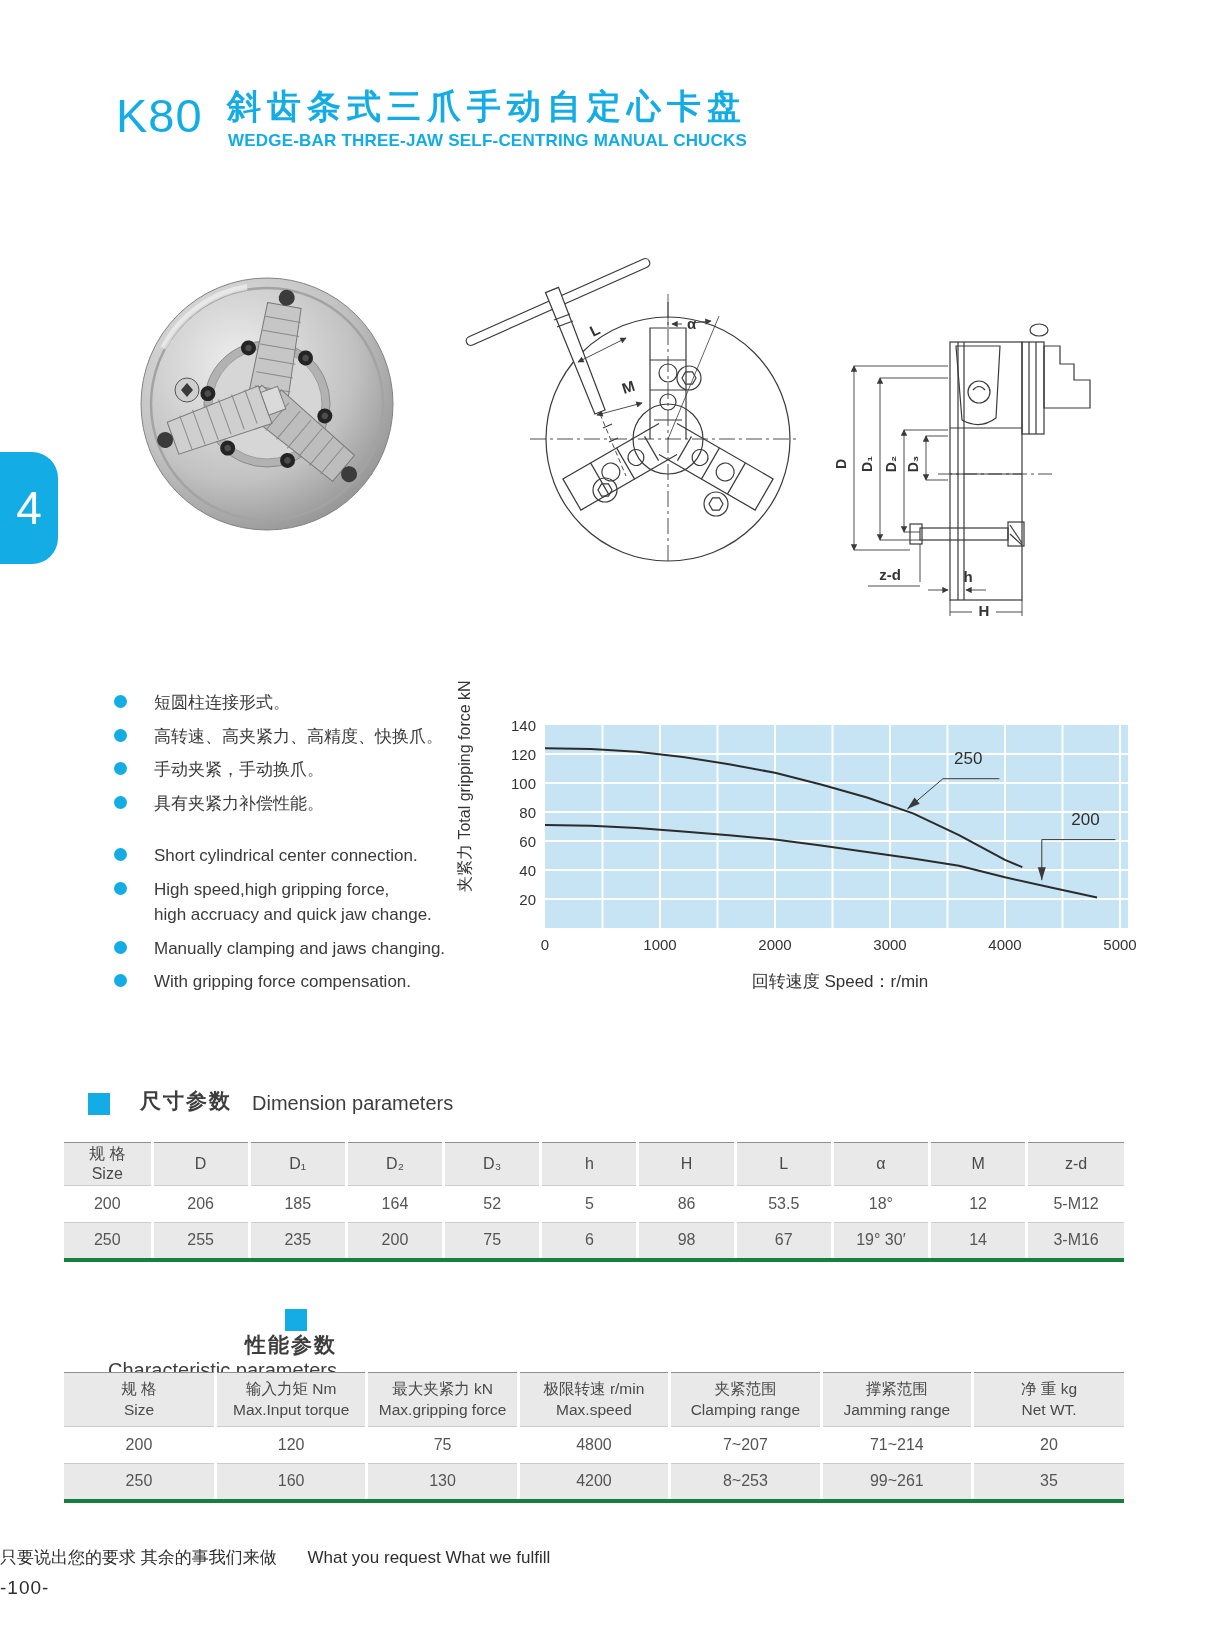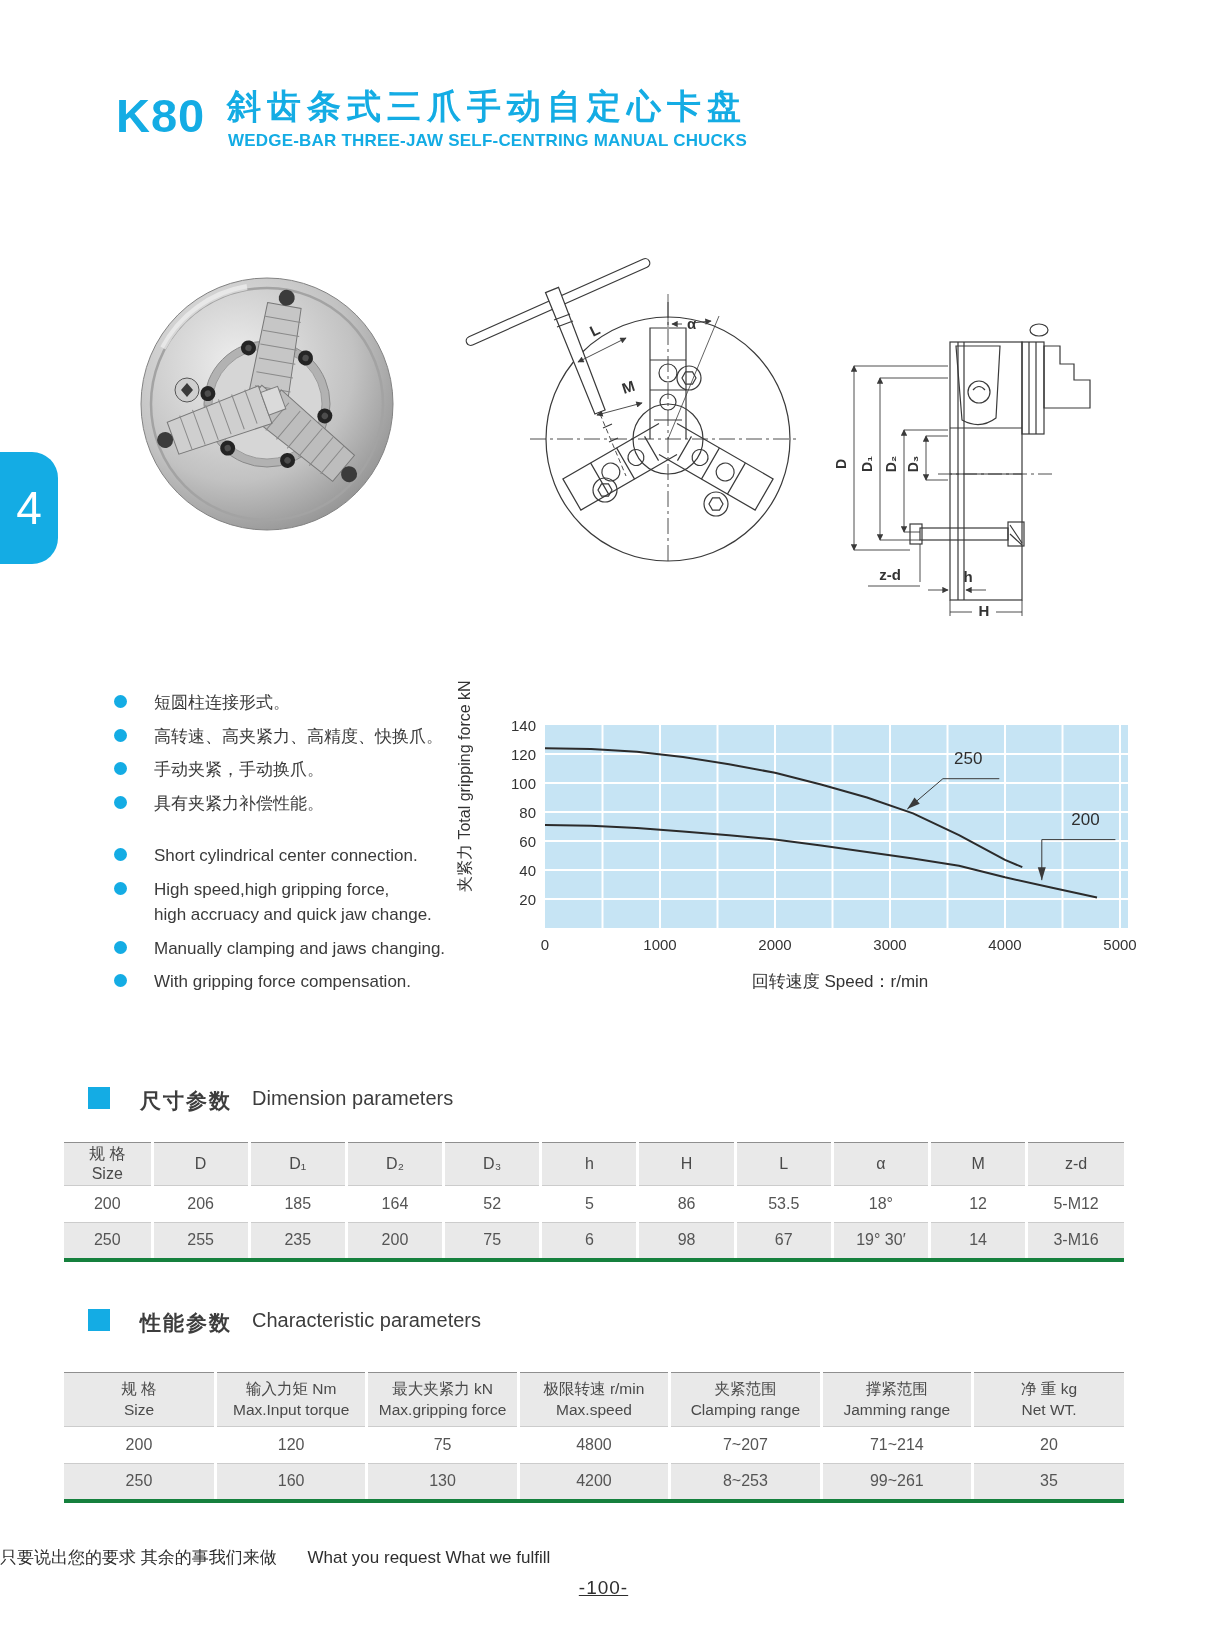--- a/index.html
+++ b/index.html
@@ -1,21 +1,21 @@
 <!DOCTYPE html>
 <html><head>
 <meta charset="utf-8">
 <style>
   :root{ --accent:#14ace4; }
   *{box-sizing:border-box;}
   body{margin:0;background:#ffffff;font-family:"Liberation Sans",sans-serif;}
   .page{position:relative;width:1207px;height:1649px;background:#fff;overflow:hidden;color:#3c3c3c;}
 
   
-  .model{position:absolute;left:116px;top:88px;font-size:47px;font-weight:bold;color:var(--accent);letter-spacing:1px;}
+  .model{position:absolute;left:116px;top:88px;font-size:47px;font-weight:normal;color:var(--accent);letter-spacing:1px;}
   .title-zh{position:absolute;left:227px;top:84px;font-size:34px;font-weight:bold;color:var(--accent);letter-spacing:6px;white-space:nowrap;}
   .title-en{position:absolute;left:228px;top:131px;font-size:17px;font-weight:bold;color:var(--accent);letter-spacing:0.2px;white-space:nowrap;}
 
   
   .side-tab{position:absolute;left:0;top:452px;width:58px;height:112px;background:var(--accent);
     border-radius:0 26px 26px 0;display:flex;align-items:center;justify-content:center;
     color:#fff;font-size:46px;font-weight:400;}
 
   
   .art{position:absolute;}
@@ -26,21 +26,21 @@
   .features ul{list-style:none;margin:0;padding:0;}
   .features li{display:flex;gap:27px;margin-bottom:8px;font-size:17px;line-height:1.5;color:#3a3a3a;white-space:pre-line;}
   .features .dot{width:13px;height:13px;border-radius:50%;background:var(--accent);flex:0 0 13px;margin-top:5px;}
   .features ul.en{margin-top:27px;}
 
   
   .chart{position:absolute;left:440px;top:650px;width:710px;height:350px;}
   .chart text{font-family:"Liberation Sans",sans-serif;}
 
   
-  .sec-head{position:absolute;left:88px;display:flex;align-items:flex-start;}
+  .sec-head{position:absolute;left:88px;display:flex;align-items:flex-end;}
   .sec-head .sq{width:22px;height:22px;background:var(--accent);margin-right:30px;}
   .sec-head .zh{font-size:21px;color:#3d3d3d;letter-spacing:2px;font-weight:bold;}
   .sec-head .en{font-size:20px;color:#3d3d3d;margin-left:20px;}
 
   
   table.ptable{position:absolute;left:64px;width:1060px;border-collapse:collapse;table-layout:fixed;
     border-top:1px solid #8f8f8f;border-bottom:4px solid #15803d;font-size:16px;color:#555;}
   table.ptable th{background:#e9e9e9;font-weight:normal;color:#4a4a4a;text-align:center;vertical-align:middle;}
   table.ptable td{text-align:center;vertical-align:middle;height:37px;}
   table.ptable th:not(:first-child),table.ptable td:not(:first-child){border-left:3px solid #fff;}
@@ -50,21 +50,21 @@
   .dim-table th{height:43px;font-size:16px;}
   .dim-table th:first-child{width:88px;}
   .dim-table th div{line-height:1.25;}
   .char-table{top:1372px;}
   .char-table th{height:54px;font-size:15.5px;}
   .char-table th div{line-height:1.35;}
 
   
   .slogan{position:absolute;top:1546px;left:0;width:100%;text-align:left;font-size:17px;color:#2e2e2e;}
   .slogan .en{margin-left:26px;}
-  .pagenum{position:absolute;top:1577px;left:0;width:100%;text-align:center;font-size:19px;color:#2e2e2e;letter-spacing:1px;text-decoration:underline;}
+  .pagenum{position:absolute;top:1577px;left:0;width:100%;font-size:19px;color:#2e2e2e;letter-spacing:1px;}
 </style>
 </head>
 <body>
 
 <div class="page">
 
   <div class="model">K80</div>
   <div class="title-zh">斜齿条式三爪手动自定心卡盘</div>
   <div class="title-en">WEDGE-BAR THREE-JAW SELF-CENTRING MANUAL CHUCKS</div>
 
@@ -338,21 +338,21 @@
           <td>6</td>
           <td>98</td>
           <td>67</td>
           <td>19° 30′</td>
           <td>14</td>
           <td>3-M16</td>
         </tr>
       </tbody>
   </table>
 
-  <div class="sec-head" style="top:1309px;">
+  <div class="sec-head" style="top:1309px;flex-direction:column;">
     <span class="sq"></span>
     <span class="zh">性能参数</span>
     <span class="en">Characteristic parameters</span>
   </div>
   <table class="ptable char-table">
     <thead>
         <tr>
           <th>
             <div>规 格</div>
             <div>Size</div>

